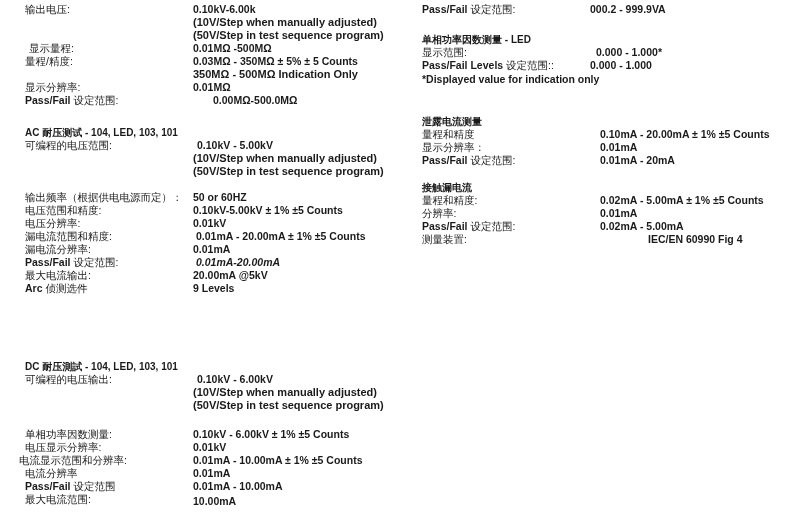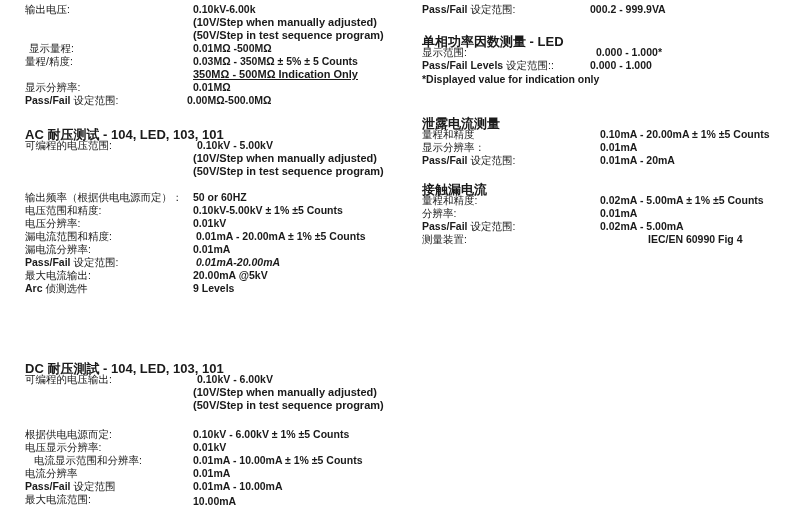--- a/index.html
+++ b/index.html
@@ -39,21 +39,21 @@
     font-size: 10.5px;
     font-weight: bold;
     white-space: nowrap;
   }
   
   .label .lead {
     font-weight: bold;
   }
   .heading {
     position: absolute;
-    font-size: 13px;
+    font-size: 10px;
     font-weight: bold;
     white-space: nowrap;
   }
   .note {
     position: absolute;
     font-size: 10.5px;
     font-weight: bold;
     white-space: nowrap;
   }
   
@@ -78,27 +78,27 @@
 
       <span class="cont" style="left:193px; top:16px;">(10V/Step when manually adjusted)</span>
       <span class="cont" style="left:193px; top:29px;">(50V/Step in test sequence program)</span>
 
       <span class="label" style="left:29px; top:42px;">显示量程:</span>
       <span class="value" style="left:193px; top:42px;">0.01MΩ -500MΩ</span>
 
       <span class="label" style="left:25px; top:55px;">量程/精度:</span>
       <span class="value" style="left:193px; top:55px;">0.03MΩ - 350MΩ ± 5% ± 5 Counts</span>
 
-      <span class="cont" style="left:193px; top:68px;text-decoration:underline;">350MΩ - 500MΩ Indication Only</span>
+      <span class="cont" style="left:193px; top:68px;">350MΩ - 500MΩ Indication Only</span>
 
       <span class="label" style="left:25px; top:81px;">显示分辨率:</span>
       <span class="value" style="left:193px; top:81px;">0.01MΩ</span>
 
       <span class="label" style="left:25px; top:94px;"><span class="lead">Pass/Fail</span><span> 设定范围:</span></span>
-      <span class="value" style="left:176px; top:94px;padding-left:11px;">0.00MΩ-500.0MΩ</span>
+      <span class="value" style="left:202px; top:94px;padding-left:11px;">0.00MΩ-500.0MΩ</span>
     </div>
 
     <div>
 
       <span class="heading" style="left:25px; top:126px;">AC 耐压测试 - 104, LED, 103, 101</span>
 
       <span class="label" style="left:25px; top:139px;">可编程的电压范围:</span>
       <span class="value" style="left:197px; top:139px;">0.10kV - 5.00kV</span>
 
       <span class="cont" style="left:193px; top:152px;">(10V/Step when manually adjusted)</span>
@@ -132,27 +132,27 @@
     <div>
 
       <span class="heading" style="left:25px; top:360px;">DC 耐压測試 - 104, LED, 103, 101</span>
 
       <span class="label" style="left:25px; top:373px;">可编程的电压输出:</span>
       <span class="value" style="left:197px; top:373px;">0.10kV - 6.00kV</span>
 
       <span class="cont" style="left:193px; top:386px;">(10V/Step when manually adjusted)</span>
       <span class="cont" style="left:193px; top:399px;">(50V/Step in test sequence program)</span>
 
-      <span class="label" style="left:25px; top:428px;">根据供电电源而定:</span>
+      <span class="label" style="left:25px; top:428px;">单相功率因数测量:</span>
       <span class="value" style="left:193px; top:428px;">0.10kV - 6.00kV ± 1% ±5 Counts</span>
 
       <span class="label" style="left:25px; top:441px;">电压显示分辨率:</span>
       <span class="value" style="left:193px; top:441px;">0.01kV</span>
 
-      <span class="label" style="left:34px; top:454px;">电流显示范围和分辨率:</span>
+      <span class="label" style="left:19px; top:454px;">电流显示范围和分辨率:</span>
       <span class="value" style="left:193px; top:454px;">0.01mA - 10.00mA ± 1% ±5 Counts</span>
 
       <span class="label" style="left:25px; top:467px;">电流分辨率</span>
       <span class="value" style="left:193px; top:467px;">0.01mA</span>
 
       <span class="label" style="left:25px; top:480px;"><span class="lead">Pass/Fail</span><span> 设定范围</span></span>
       <span class="value" style="left:193px; top:480px;">0.01mA - 10.00mA</span>
 
       <span class="label" style="left:25px; top:493px;">最大电流范围:</span>
       <span class="value" style="left:193px; top:495px;">10.00mA</span>

